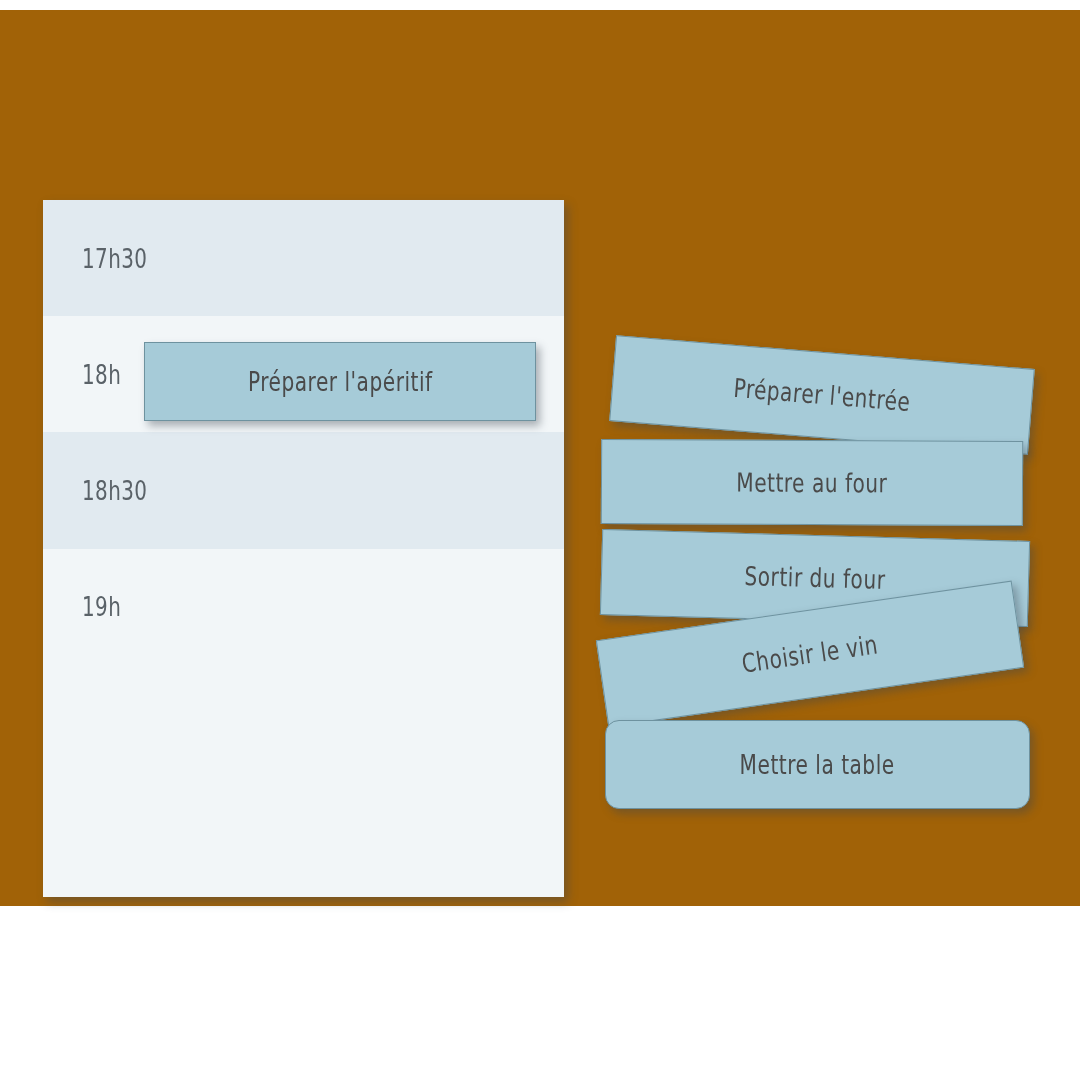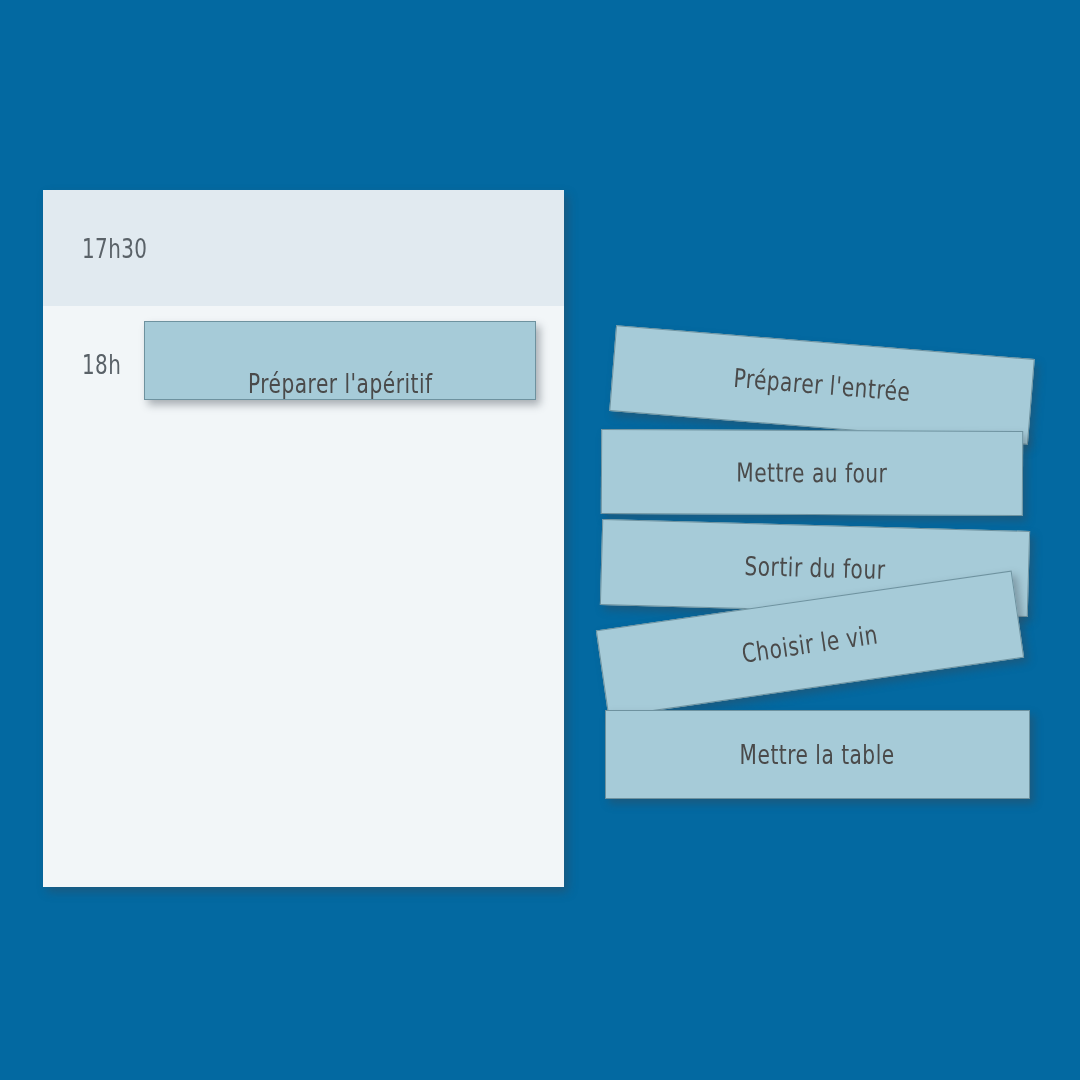--- a/index.html
+++ b/index.html
@@ -8,22 +8,23 @@
     width: 1080px;
     height: 1080px;
     background: #ffffff;
     font-family: "DejaVu Sans Condensed", "Liberation Sans Narrow", "Liberation Sans", sans-serif;
     overflow: hidden;
   }
 
   #stage {
     position: relative;
     width: 1080px;
-    height: 1080px;
-    background: #0369a1;
+    height: 896px;
+    background: #a16207;
+    margin-top: 10px;
   }
 
   
   #schedule-panel {
     position: absolute;
     left: 43px;
     top: 190px;
     width: 521px;
     height: 697px;
     background: #f2f6f8;
@@ -67,24 +68,23 @@
     font-size: 26px;
     color: #4a4a4a;
     letter-spacing: 0.6px;
     white-space: nowrap;
     transform: scaleX(0.86);
   }
 
   
   #card-scheduled {
     left: 144px;
-    top: 321px;
+    top: 332px;
     width: 392px;
     height: 79px;
-    align-items: flex-end;
   }
 
   
   #card-entree {
     left: 612px;
     top: 342px;
     width: 420px;
     height: 86px;
     transform: rotate(4.6deg);
     z-index: 1;
@@ -113,38 +113,45 @@
     transform: rotate(-8.2deg);
     z-index: 4;
   }
   #card-table {
     left: 605px;
     top: 710px;
     width: 425px;
     height: 89px;
     transform: rotate(0deg);
     z-index: 5;
+    border-radius: 14px;
   }
 </style>
 </head>
 <body>
 
 <div id="stage">
 
   <div id="schedule-panel">
 
     <div class="time-row shade-dark">
       <span class="time-label">17h30</span>
     </div>
 
     <div class="time-row shade-light">
       <span class="time-label">18h</span>
     </div>
 
+    <div class="time-row shade-dark">
+      <span class="time-label">18h30</span>
+    </div>
 
+    <div class="time-row shade-light">
+      <span class="time-label">19h</span>
+    </div>
 
 
 
   </div>
 
   <div class="task-card" id="card-scheduled">
     <span class="card-label">Préparer l'apéritif</span>
   </div>
 
   <div class="task-card" id="card-entree">

